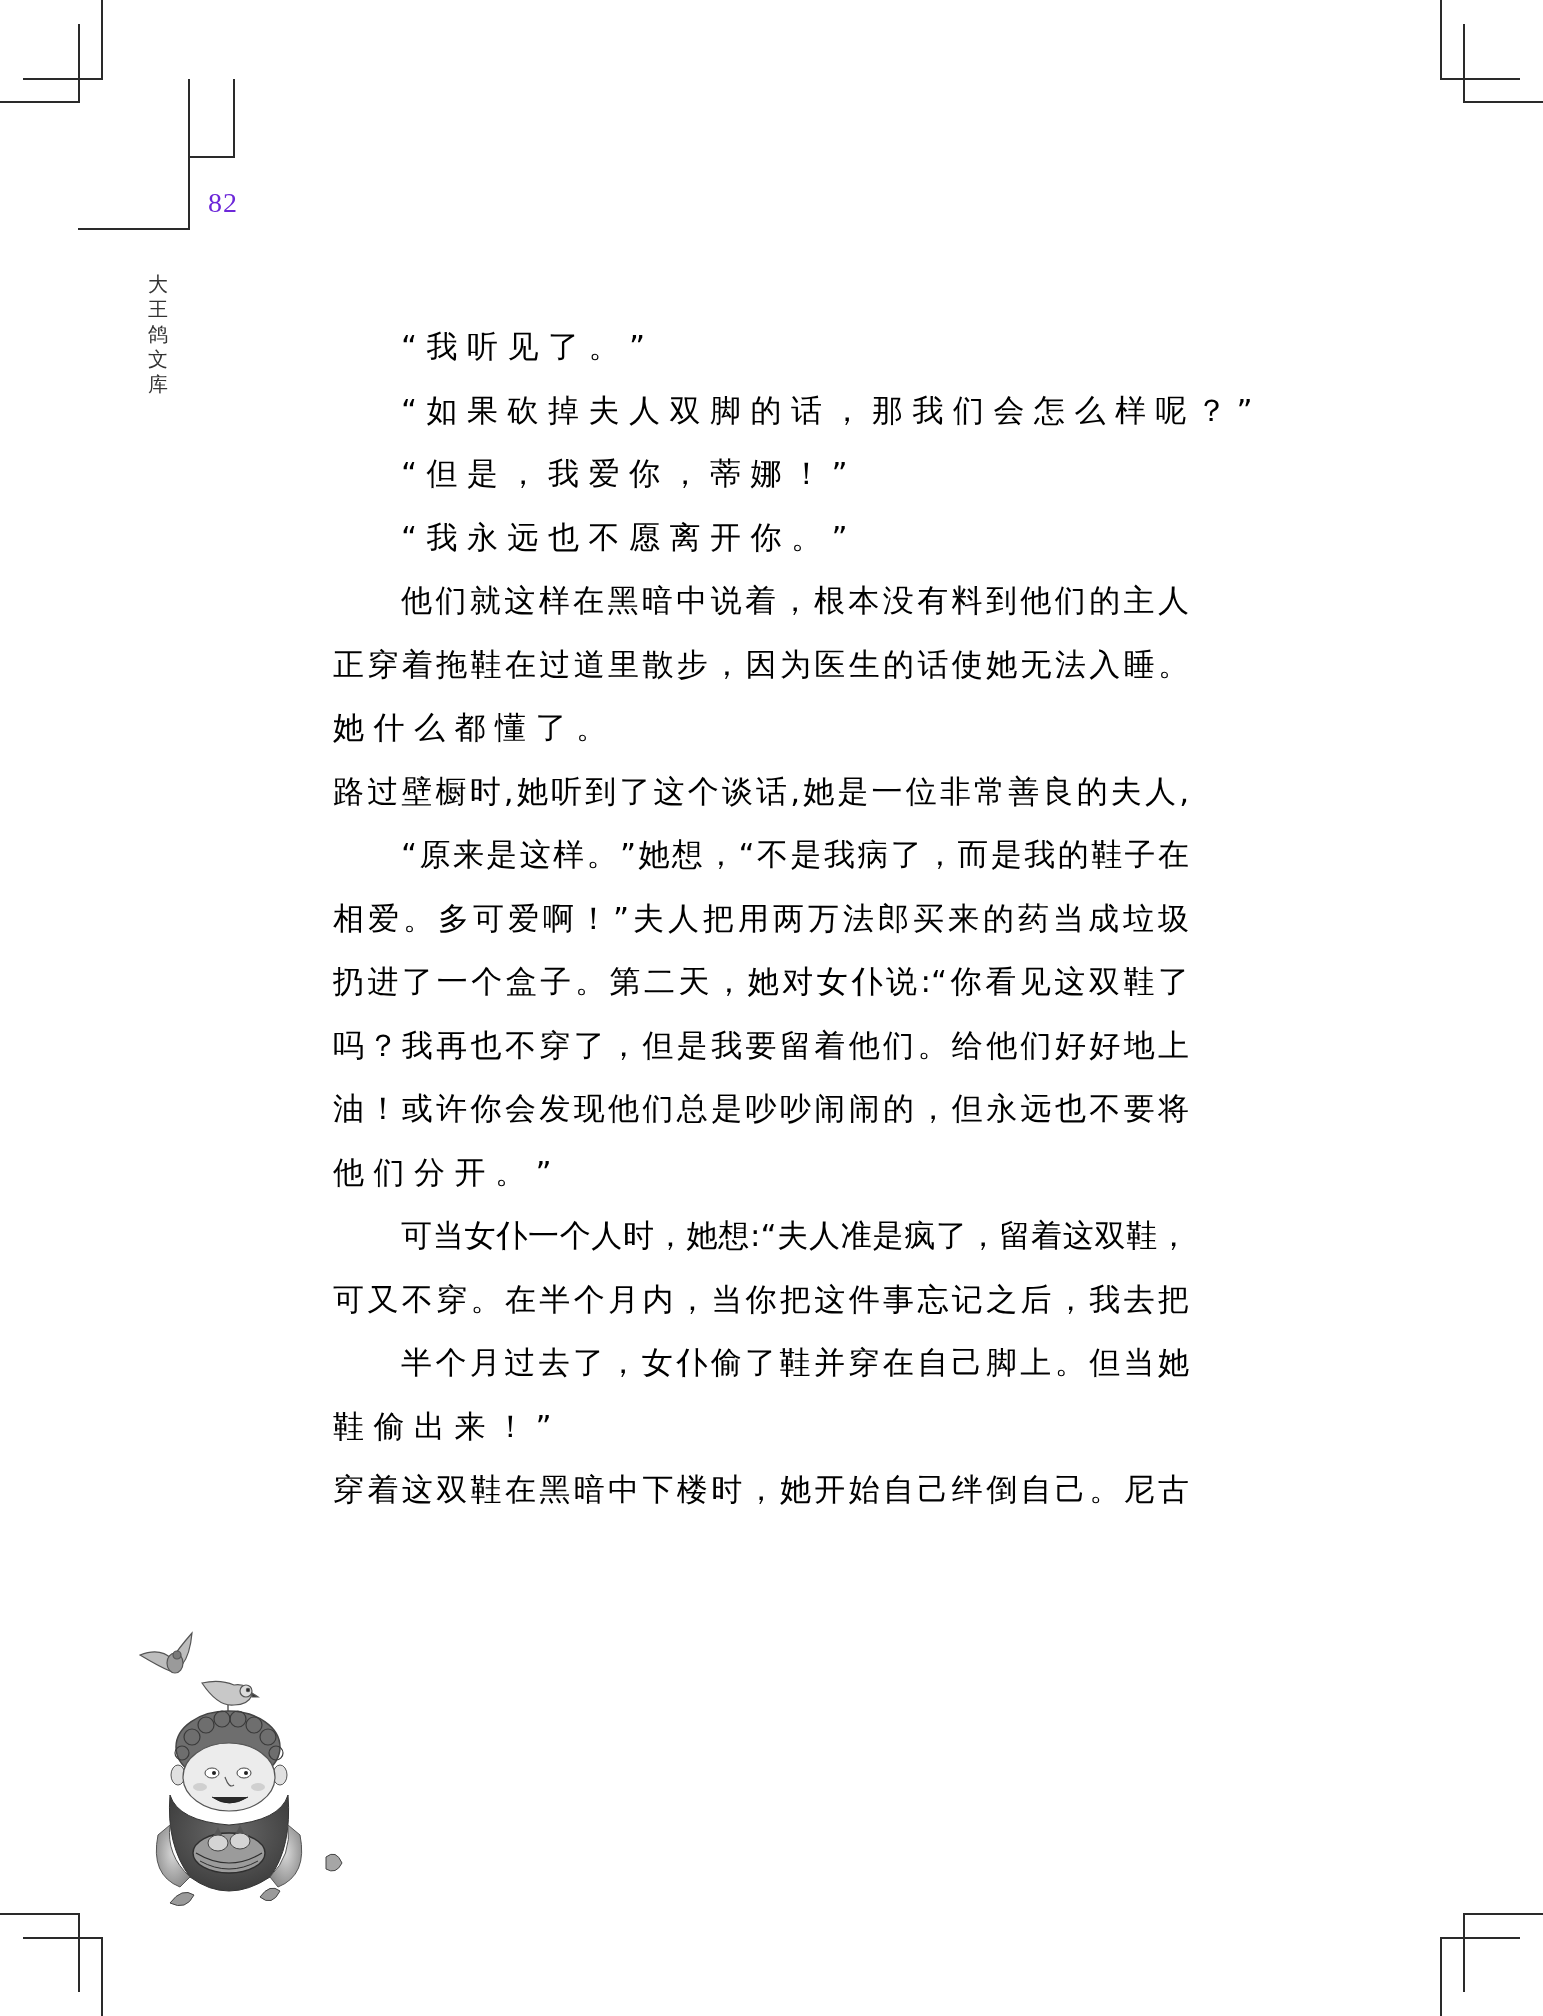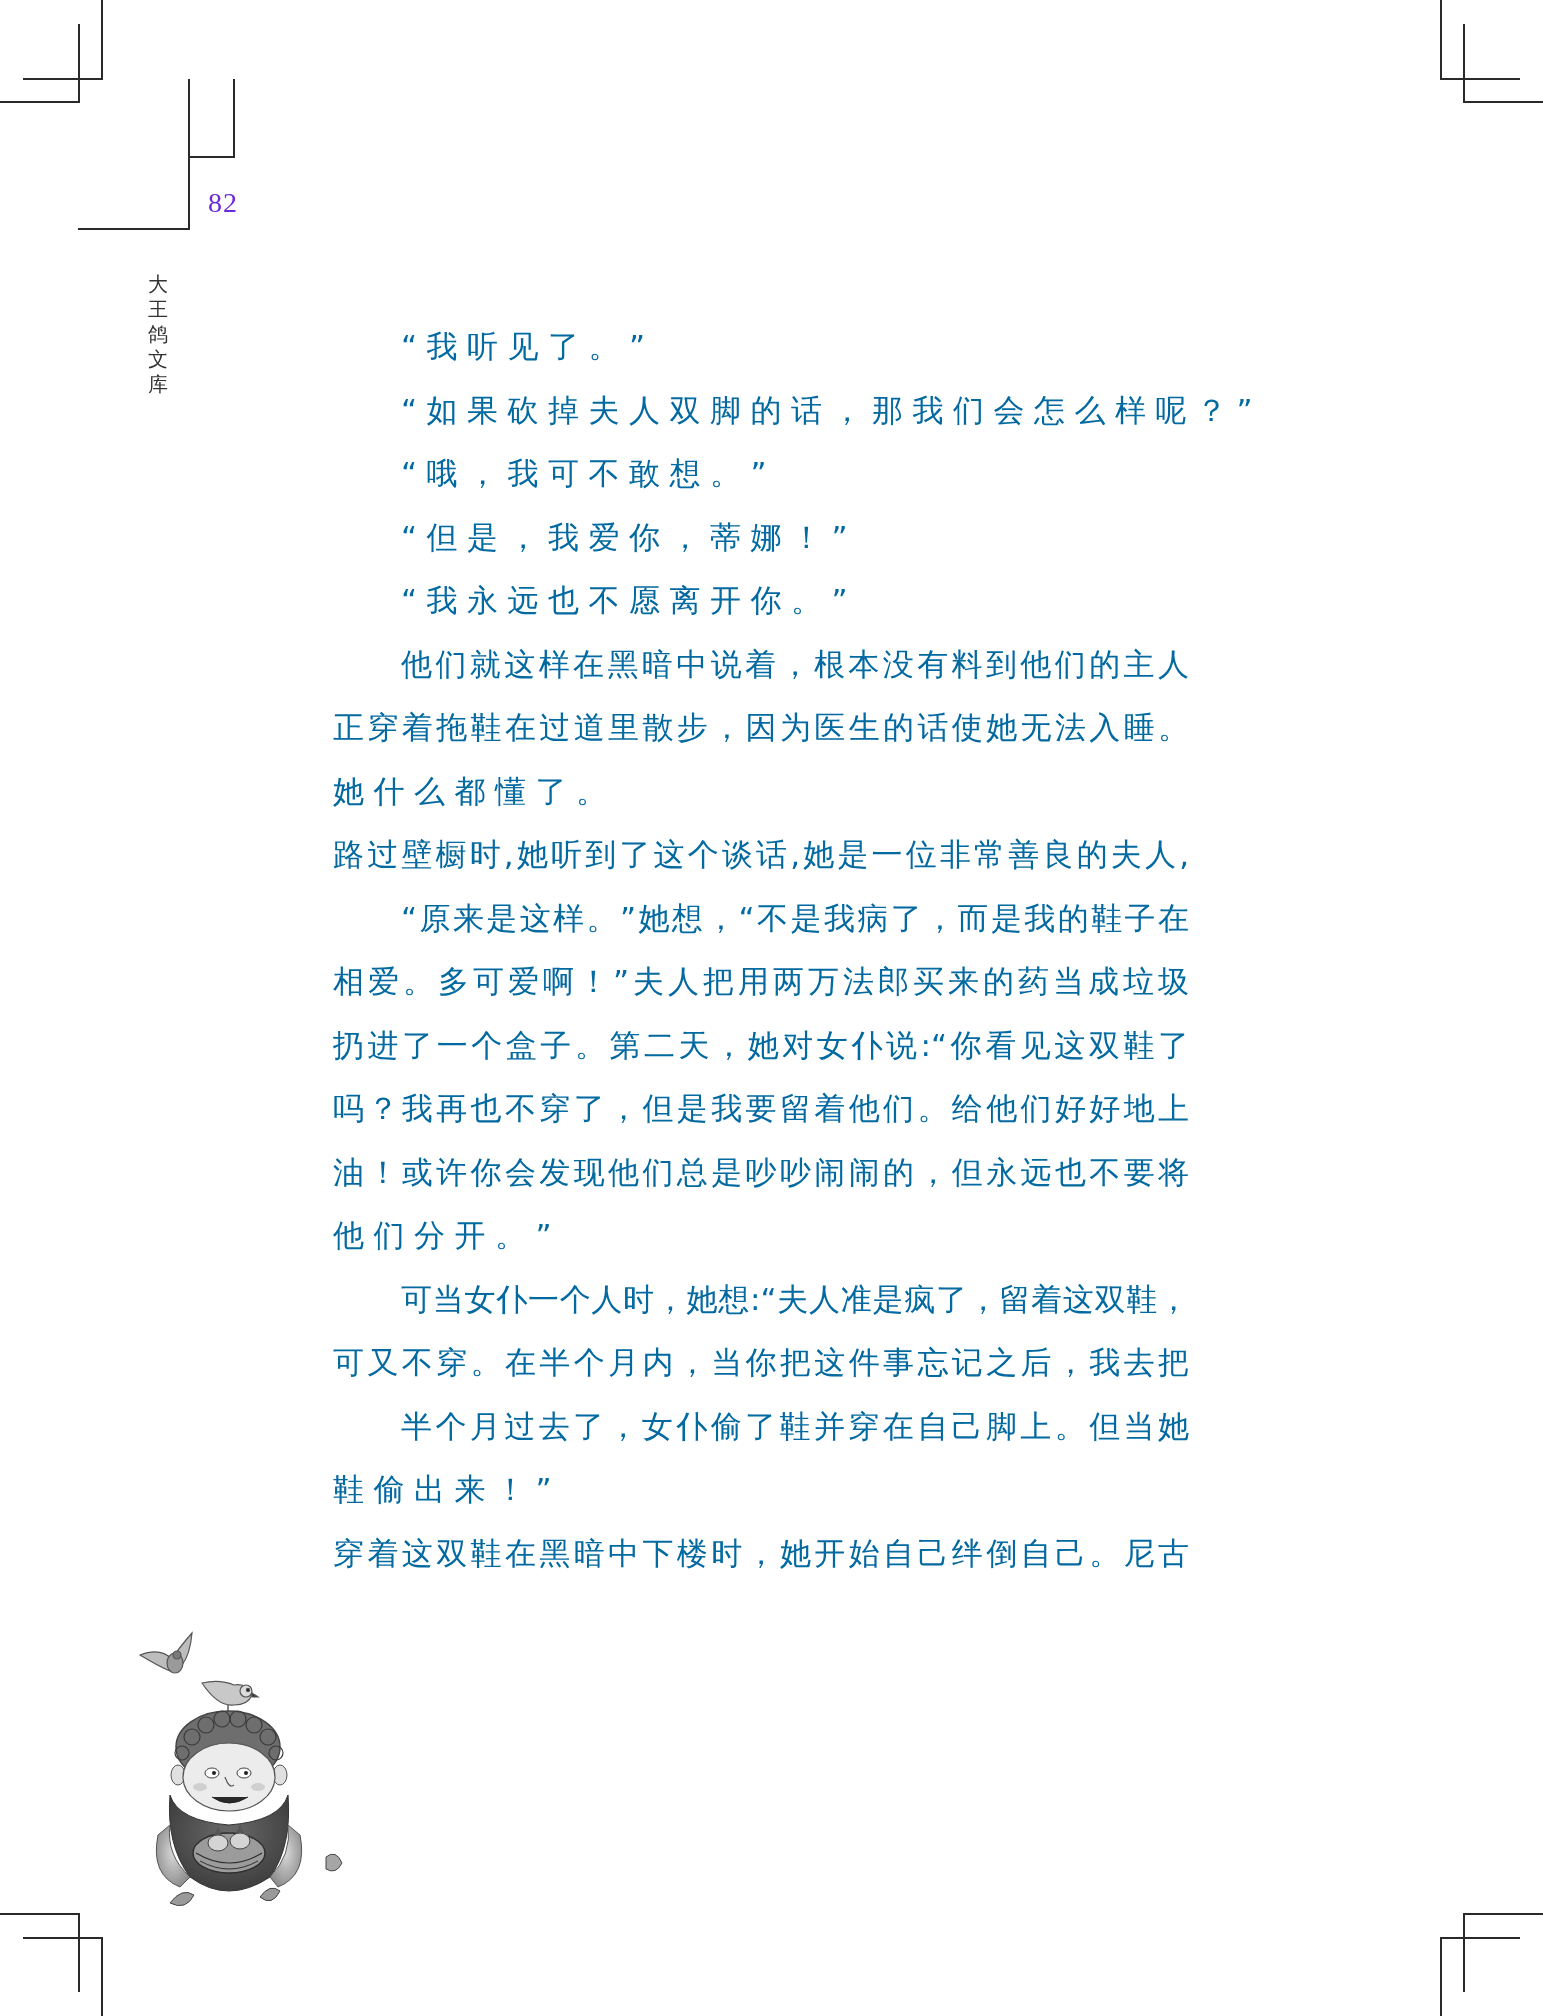--- a/index.html
+++ b/index.html
@@ -48,21 +48,21 @@
       left: 333px;
       top: 322px;
       width: 860px;
     }
     .line {
       height: 63.5px;
       font-size: 31px;
       line-height: 48px;
       white-space: nowrap;
       letter-spacing: 9.5px;
-      color: #0369a1;
+      color: #000000;
     }
     .indent { padding-left: 68px; }
     .justify {
       text-align: justify;
       text-align-last: justify;
       letter-spacing: 0;
       width: 856px;
     }
 
     .illustration {
@@ -113,21 +113,20 @@
   <span>大</span>
   <span>王</span>
   <span>鸽</span>
   <span>文</span>
   <span>库</span>
 </div>
 
 <div class="body-text">
   <div class="line indent">“我听见了。”</div>
   <div class="line indent">“如果砍掉夫人双脚的话，那我们会怎么样呢？”</div>
-  <div class="line indent">“哦，我可不敢想。”</div>
   <div class="line indent">“但是，我爱你，蒂娜！”</div>
   <div class="line indent">“我永远也不愿离开你。”</div>
 
   <div class="line indent justify" style="width:788px;">他们就这样在黑暗中说着，根本没有料到他们的主人</div>
   <div class="line justify">正穿着拖鞋在过道里散步，因为医生的话使她无法入睡。</div>
   <div class="line">她什么都懂了。</div>
   <div class="line justify">路过壁橱时,她听到了这个谈话,她是一位非常善良的夫人,</div>
 
   <div class="line indent justify" style="width:788px;">“原来是这样。”她想，“不是我病了，而是我的鞋子在</div>
   <div class="line justify">相爱。多可爱啊！”夫人把用两万法郎买来的药当成垃圾</div>

